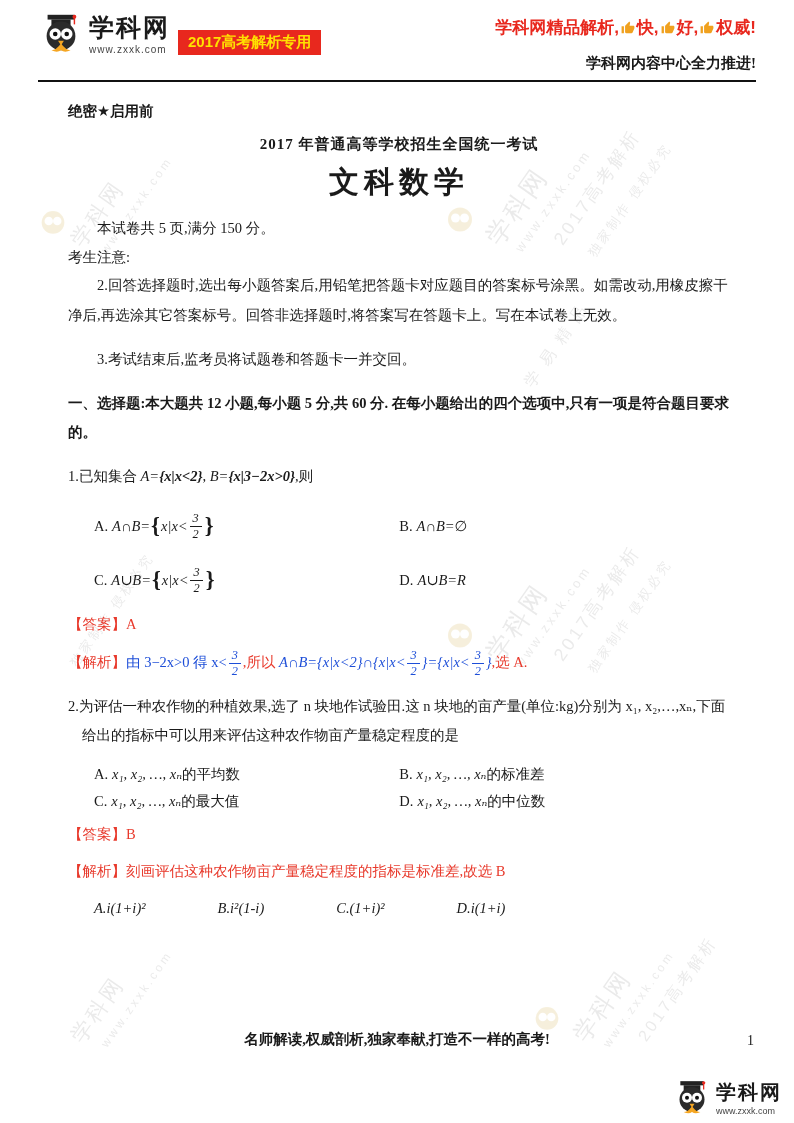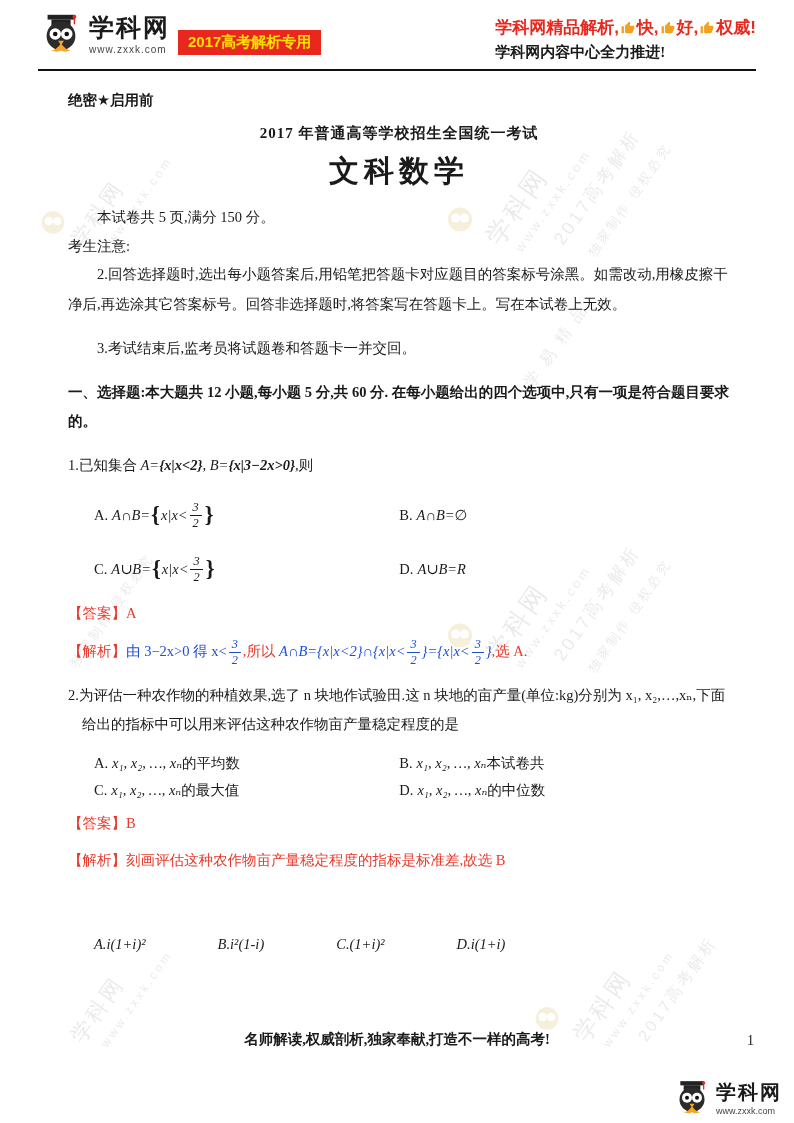--- a/index.html
+++ b/index.html
@@ -7,25 +7,25 @@
        font-family:"Liberation Serif","DejaVu Serif","DejaVu Sans",serif;color:#1a1a1a;}
   .page{position:absolute;inset:0;}
   
   .hdr{display:flex;justify-content:space-between;align-items:flex-start;padding:10px 38px 0 38px;}
   .logo{display:flex;align-items:center;}
   .logo-col{margin-left:5px;}
   .logo-name{font-size:25px;font-weight:bold;letter-spacing:2px;font-family:"Liberation Sans","DejaVu Sans",sans-serif;}
   .logo-url{font-size:10px;color:#444;letter-spacing:1px;font-family:"Liberation Sans","DejaVu Sans",sans-serif;}
   .banner{background:#e8281e;color:#ffe100;font-weight:bold;font-size:15px;padding:3px 10px;
           margin:18px 0 0 8px;font-family:"Liberation Sans","DejaVu Sans",sans-serif;white-space:nowrap;}
-  .hdr-right{padding-top:6px;}
+  .hdr-right{text-align:right;padding-top:6px;}
   .slogan-red{color:#e8281e;font-weight:bold;font-size:17px;display:flex;align-items:center;
               justify-content:flex-end;gap:2px;font-family:"Liberation Sans","DejaVu Sans",sans-serif;}
   .thumb{display:inline-block;width:14px;height:14px;}
-  .slogan-black{margin-top:4px;font-weight:bold;font-size:15px;}
+  .slogan-black{margin-top:15px;font-weight:bold;font-size:15px;}
   .rule{border-top:2px solid #111;margin:7px 38px 0 38px;}
   
   .content{padding:12px 64px 0 68px;font-size:14.5px;position:relative;z-index:2;}
   .secret{font-weight:bold;margin-top:8px;}
   .title1{text-align:center;font-weight:bold;font-size:15px;margin-top:14px;letter-spacing:1px;}
   .title2{text-align:center;font-weight:bold;font-size:30px;margin-top:8px;letter-spacing:5px;}
   .pinfo{margin-top:16px;text-indent:2em;}
   .ntitle{margin-top:10px;}
   .nota{margin-top:4px;line-height:2.05;text-indent:2em;}
   .section{margin-top:6px;line-height:2.0;font-weight:bold;}
@@ -39,21 +39,21 @@
   .olabel{margin-right:4px;}
   .bigbrace{font-weight:bold;font-size:1.55em;font-style:normal;line-height:1;margin:0 1px;}
   .frac{display:inline-block;vertical-align:middle;text-align:center;line-height:1.05;font-size:0.85em;
         margin:0 2px;font-style:italic;}
   .fnum{display:block;border-bottom:1.3px solid currentColor;padding:0 3px 1px;}
   .fden{display:block;padding-top:1px;}
   .ans{color:#e8392b;margin-top:14px;}
   .ana{color:#e8392b;margin-top:8px;line-height:1.9;}
   .blk{color:#1d4ed8;}
   .q3opts{display:flex;margin:10px 0 0 26px;}
-  .q3opts .opt{width:auto;margin-right:72px;margin-top:47px;}
+  .q3opts .opt{width:auto;margin-right:72px;}
   
   .footer-line{position:absolute;left:0;right:0;bottom:74px;text-align:center;font-weight:600;font-size:14.5px;z-index:2;}
   .page-num{position:absolute;right:40px;bottom:74px;font-size:14px;z-index:2;}
   .foot-logo{position:absolute;right:12px;bottom:6px;display:flex;align-items:center;z-index:2;}
   .foot-name{font-size:20px;font-weight:bold;letter-spacing:2px;font-family:"Liberation Sans","DejaVu Sans",sans-serif;}
   .foot-url{font-size:9px;color:#444;font-family:"Liberation Sans","DejaVu Sans",sans-serif;}
   
   .wm{position:absolute;color:#9a9a9a;opacity:0.20;transform:rotate(-55deg);transform-origin:left top;
       letter-spacing:3px;pointer-events:none;white-space:nowrap;z-index:1;
       font-family:"Liberation Sans","DejaVu Sans",sans-serif;}
@@ -202,21 +202,21 @@
     <div class="q2opts">
       <div class="opt-row">
         <div class="opt">
           <span class="olabel">A.</span>
           <span class="mexpr">x₁, x₂, …, xₙ</span>
           <span>的平均数</span>
         </div>
         <div class="opt">
           <span class="olabel">B.</span>
           <span class="mexpr">x₁, x₂, …, xₙ</span>
-          <span>本试卷共</span>
+          <span>的标准差</span>
         </div>
       </div>
       <div class="opt-row">
         <div class="opt">
           <span class="olabel">C.</span>
           <span class="mexpr">x₁, x₂, …, xₙ</span>
           <span>的最大值</span>
         </div>
         <div class="opt">
           <span class="olabel">D.</span>

